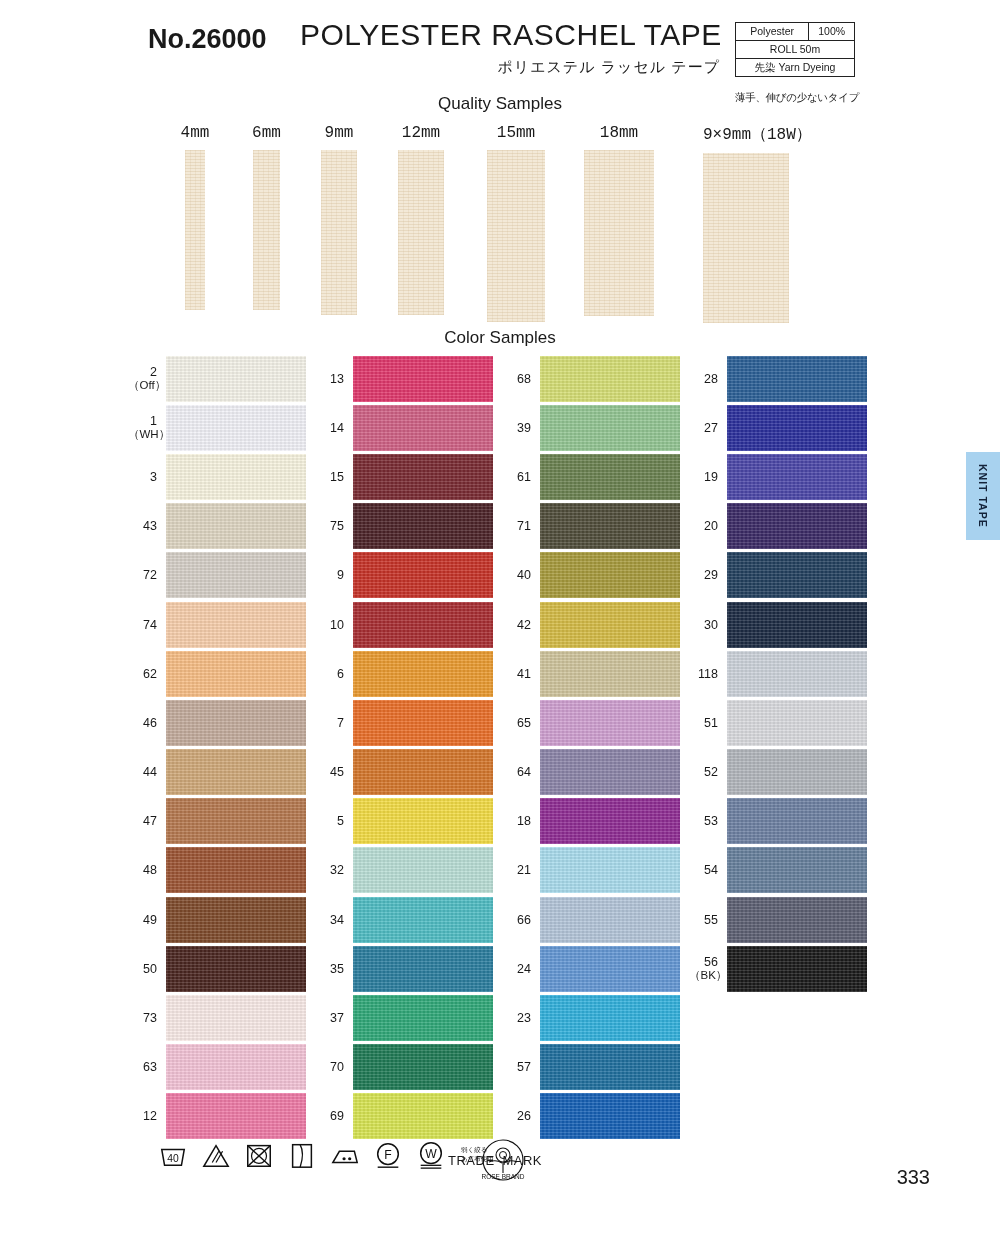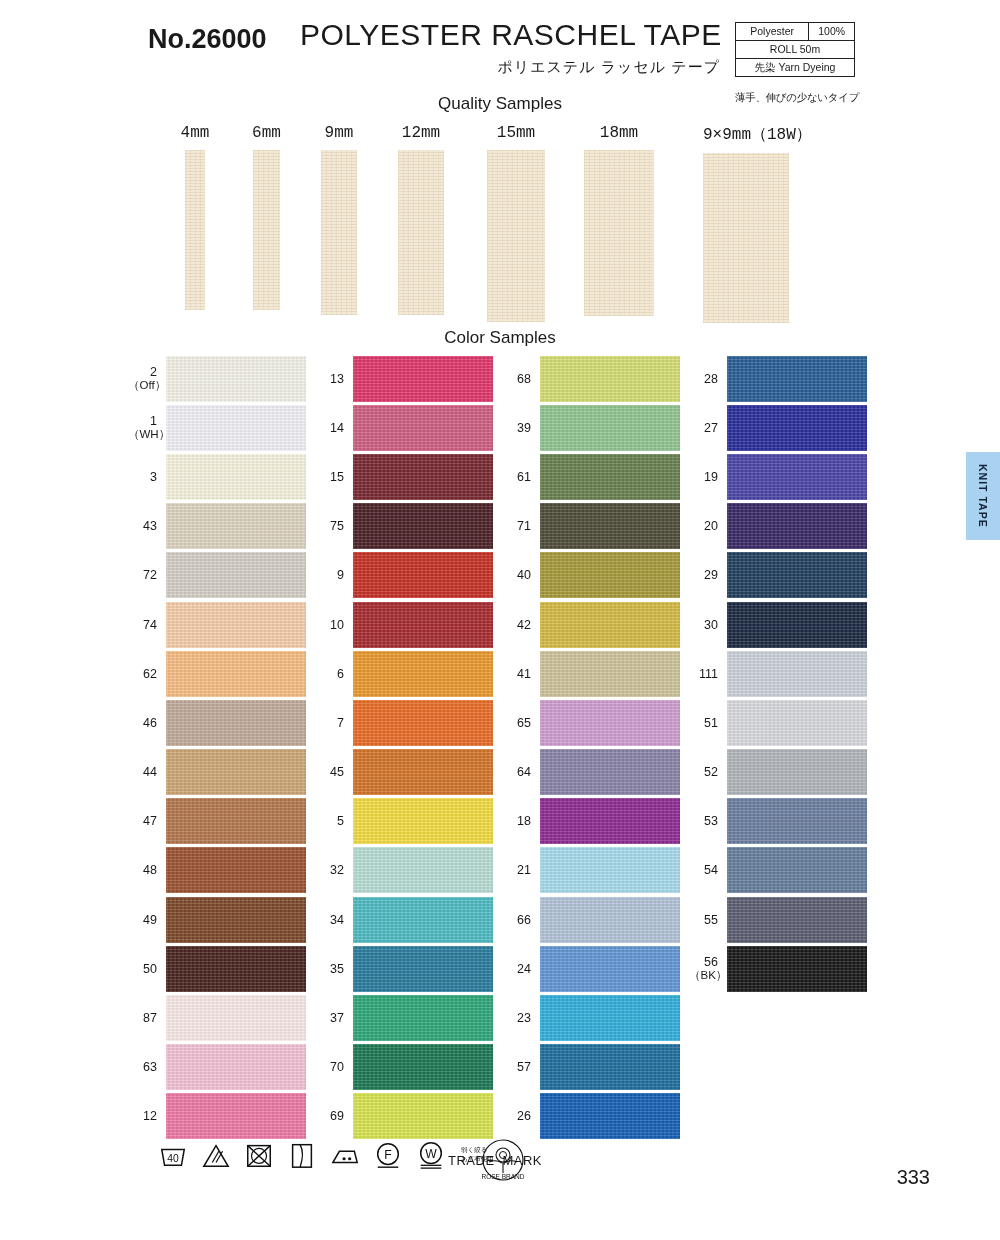--- a/index.html
+++ b/index.html
@@ -200,21 +200,21 @@
       </div>
       <div class="swatch-row">
         <div class="sw-label"><span>49</span></div>
         <div class="sw-chip" style="background-color: rgb(126, 74, 43);"></div>
       </div>
       <div class="swatch-row">
         <div class="sw-label"><span>50</span></div>
         <div class="sw-chip" style="background-color: rgb(74, 38, 32);"></div>
       </div>
       <div class="swatch-row">
-        <div class="sw-label"><span>87</span></div>
+        <div class="sw-label"><span>73</span></div>
         <div class="sw-chip" style="background-color: rgb(248, 233, 230);"></div>
       </div>
       <div class="swatch-row">
         <div class="sw-label"><span>63</span></div>
         <div class="sw-chip" style="background-color: rgb(243, 195, 214);"></div>
       </div>
       <div class="swatch-row">
         <div class="sw-label"><span>12</span></div>
         <div class="sw-chip" style="background-color: rgb(238, 122, 166);"></div>
       </div>
@@ -370,21 +370,21 @@
       </div>
       <div class="swatch-row">
         <div class="sw-label"><span>29</span></div>
         <div class="sw-chip" style="background-color: rgb(34, 64, 94);"></div>
       </div>
       <div class="swatch-row">
         <div class="sw-label"><span>30</span></div>
         <div class="sw-chip" style="background-color: rgb(28, 43, 67);"></div>
       </div>
       <div class="swatch-row">
-        <div class="sw-label"><span>111</span></div>
+        <div class="sw-label"><span>118</span></div>
         <div class="sw-chip" style="background-color: rgb(204, 210, 218);"></div>
       </div>
       <div class="swatch-row">
         <div class="sw-label"><span>51</span></div>
         <div class="sw-chip" style="background-color: rgb(217, 218, 222);"></div>
       </div>
       <div class="swatch-row">
         <div class="sw-label"><span>52</span></div>
         <div class="sw-chip" style="background-color: rgb(178, 182, 188);"></div>
       </div>

